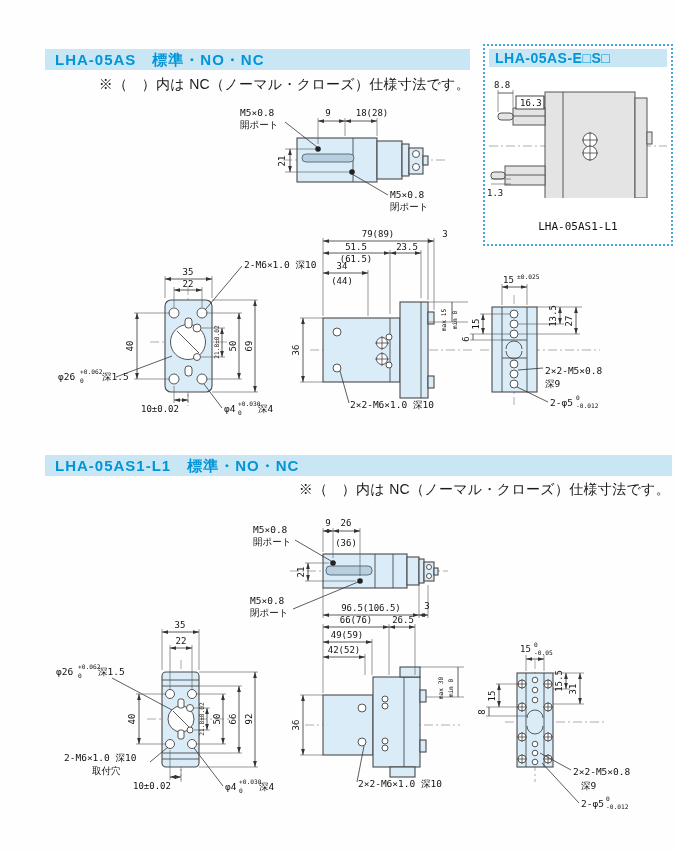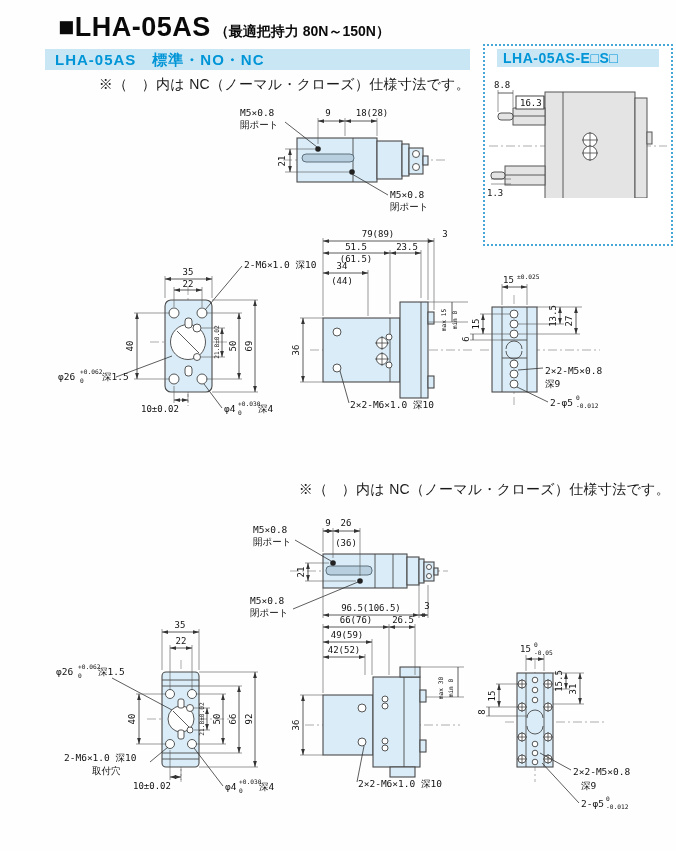--- a/index.html
+++ b/index.html
@@ -10,21 +10,21 @@
   .sub-title{font-size:14px;font-weight:bold;margin-left:4px;color:#0a0a0a;}
   .bar{position:absolute;height:21px;background:#c9e6f5;color:#0095d6;font-weight:bold;
        font-size:15px;line-height:21px;padding-left:10px;box-sizing:border-box;letter-spacing:1px;}
   .bar1{left:45px;top:49px;width:425px;}
   .bar2{left:45px;top:455px;width:627px;}
   .note{position:absolute;font-size:14px;color:#1a1a1a;letter-spacing:0.3px;}
   .note1{right:206px;top:76px;}
   .note2{right:6px;top:481px;}
   .panel{position:absolute;left:483px;top:44px;width:190px;height:202px;
          border:2px dotted #47a7d9;box-sizing:border-box;background:#fff;}
-  .panel-header{margin:3px 12px;background:#c9e6f5;color:#0095d6;font-weight:bold;
+  .panel-header{margin:3px 4px;background:#c9e6f5;color:#0095d6;font-weight:bold;
                 font-size:14px;padding:1px 6px;letter-spacing:0.5px;}
   .panel-svg{position:absolute;left:0px;top:26px;}
   .legend-row{position:absolute;left:0;right:0;top:153px;text-align:center;font-size:11px;}
   .legend-box{display:inline-block;width:24px;height:13px;border:1px solid #333;
               vertical-align:middle;margin-right:4px;background:#fff;}
   .legend-model{position:absolute;left:0;right:0;top:174px;text-align:center;font-size:11px;
                 font-family:"DejaVu Sans Mono",monospace;}
   .dwg{position:absolute;left:0;}
   .s1{top:90px;}
   .s2{top:500px;}
@@ -54,23 +54,20 @@
     <defs>
       <marker id="aE" markerWidth="9" markerHeight="6" refX="8" refY="2.5" orient="auto">
         <path d="M0,0 L8,2.5 L0,5 Z" fill="#333"></path>
       </marker>
       <marker id="aS" markerWidth="9" markerHeight="6" refX="8" refY="2.5" orient="auto-start-reverse">
         <path d="M0,0 L8,2.5 L0,5 Z" fill="#333"></path>
       </marker>
     </defs>
   </svg>
 
-  <div class="title-row">
-    <span class="main-title">■LHA-05AS</span><span class="sub-title">（最適把持力 80N～150N）</span>
-  </div>
 
   <div class="bar bar1">
     <span>LHA-05AS　標準・NO・NC</span>
   </div>
   <div class="note note1">※（　）内は NC（ノーマル・クローズ）仕様寸法です。</div>
 
   <div class="panel">
     <div class="panel-header">LHA-05AS-E□S□</div>
     <svg class="panel-svg" width="186" height="126" viewBox="0 0 186 126">
       <line class="cl" x1="4" y1="74" x2="182" y2="74"></line>
@@ -94,20 +91,21 @@
       <line class="ext" x1="28" y1="18" x2="28" y2="35"></line>
       <line class="dimp" x1="13" y1="21" x2="28" y2="21"></line>
       <text class="dt" x="9" y="16">8.8</text>
       <rect x="31" y="24" width="28" height="13" fill="#fff" stroke="#333" stroke-width="0.9"></rect>
       <text class="dt" x="35" y="34">16.3</text>
       <line class="ext" x1="59" y1="24" x2="59" y2="36"></line>
       <line class="ext" x1="6" y1="107" x2="26" y2="107"></line>
       <line class="ext" x1="6" y1="112" x2="26" y2="112"></line>
       <text class="dt" x="2" y="124">1.3</text>
     </svg>
+    <div class="legend-model">LHA-05AS1-L1</div>
   </div>
 
   <svg class="dwg s1" width="676" height="365" viewBox="0 0 676 365">
 
     <g>
       <line class="cl" x1="283" y1="70" x2="448" y2="70"></line>
       <rect class="part" x="297" y="48" width="80" height="44"></rect>
       <line class="edge" x1="353" y1="48" x2="353" y2="92"></line>
       <rect class="part" x="377" y="51" width="25" height="38"></rect>
       <rect class="part" x="402" y="54" width="7" height="32"></rect>
@@ -279,20 +277,23 @@
       <text class="dl" x="545" y="284">2×2-M5×0.8</text>
       <text class="dl" x="545" y="297">深9</text>
       <path class="ldr" d="M518,280 L543,278"></path>
       <text class="dl" x="550" y="316">2-φ5</text>
       <text class="dts" x="576" y="310">0</text>
       <text class="dts" x="576" y="318">-0.012</text>
       <path class="ldr" d="M517,297 L548,312"></path>
     </g>
   </svg>
 
+  <div class="bar bar2">
+    <span>LHA-05AS1-L1　標準・NO・NC</span>
+  </div>
   <div class="note note2">※（　）内は NC（ノーマル・クローズ）仕様寸法です。</div>
 
   <svg class="dwg s2" width="676" height="351" viewBox="0 0 676 351">
 
     <g>
       <line class="cl" x1="290" y1="71" x2="448" y2="71"></line>
       <rect class="part" x="323" y="54" width="84" height="34"></rect>
       <line class="edge" x1="375" y1="54" x2="375" y2="88"></line>
       <line class="edge" x1="393" y1="54" x2="393" y2="88"></line>
       <rect class="part" x="407" y="57" width="12" height="28"></rect>

